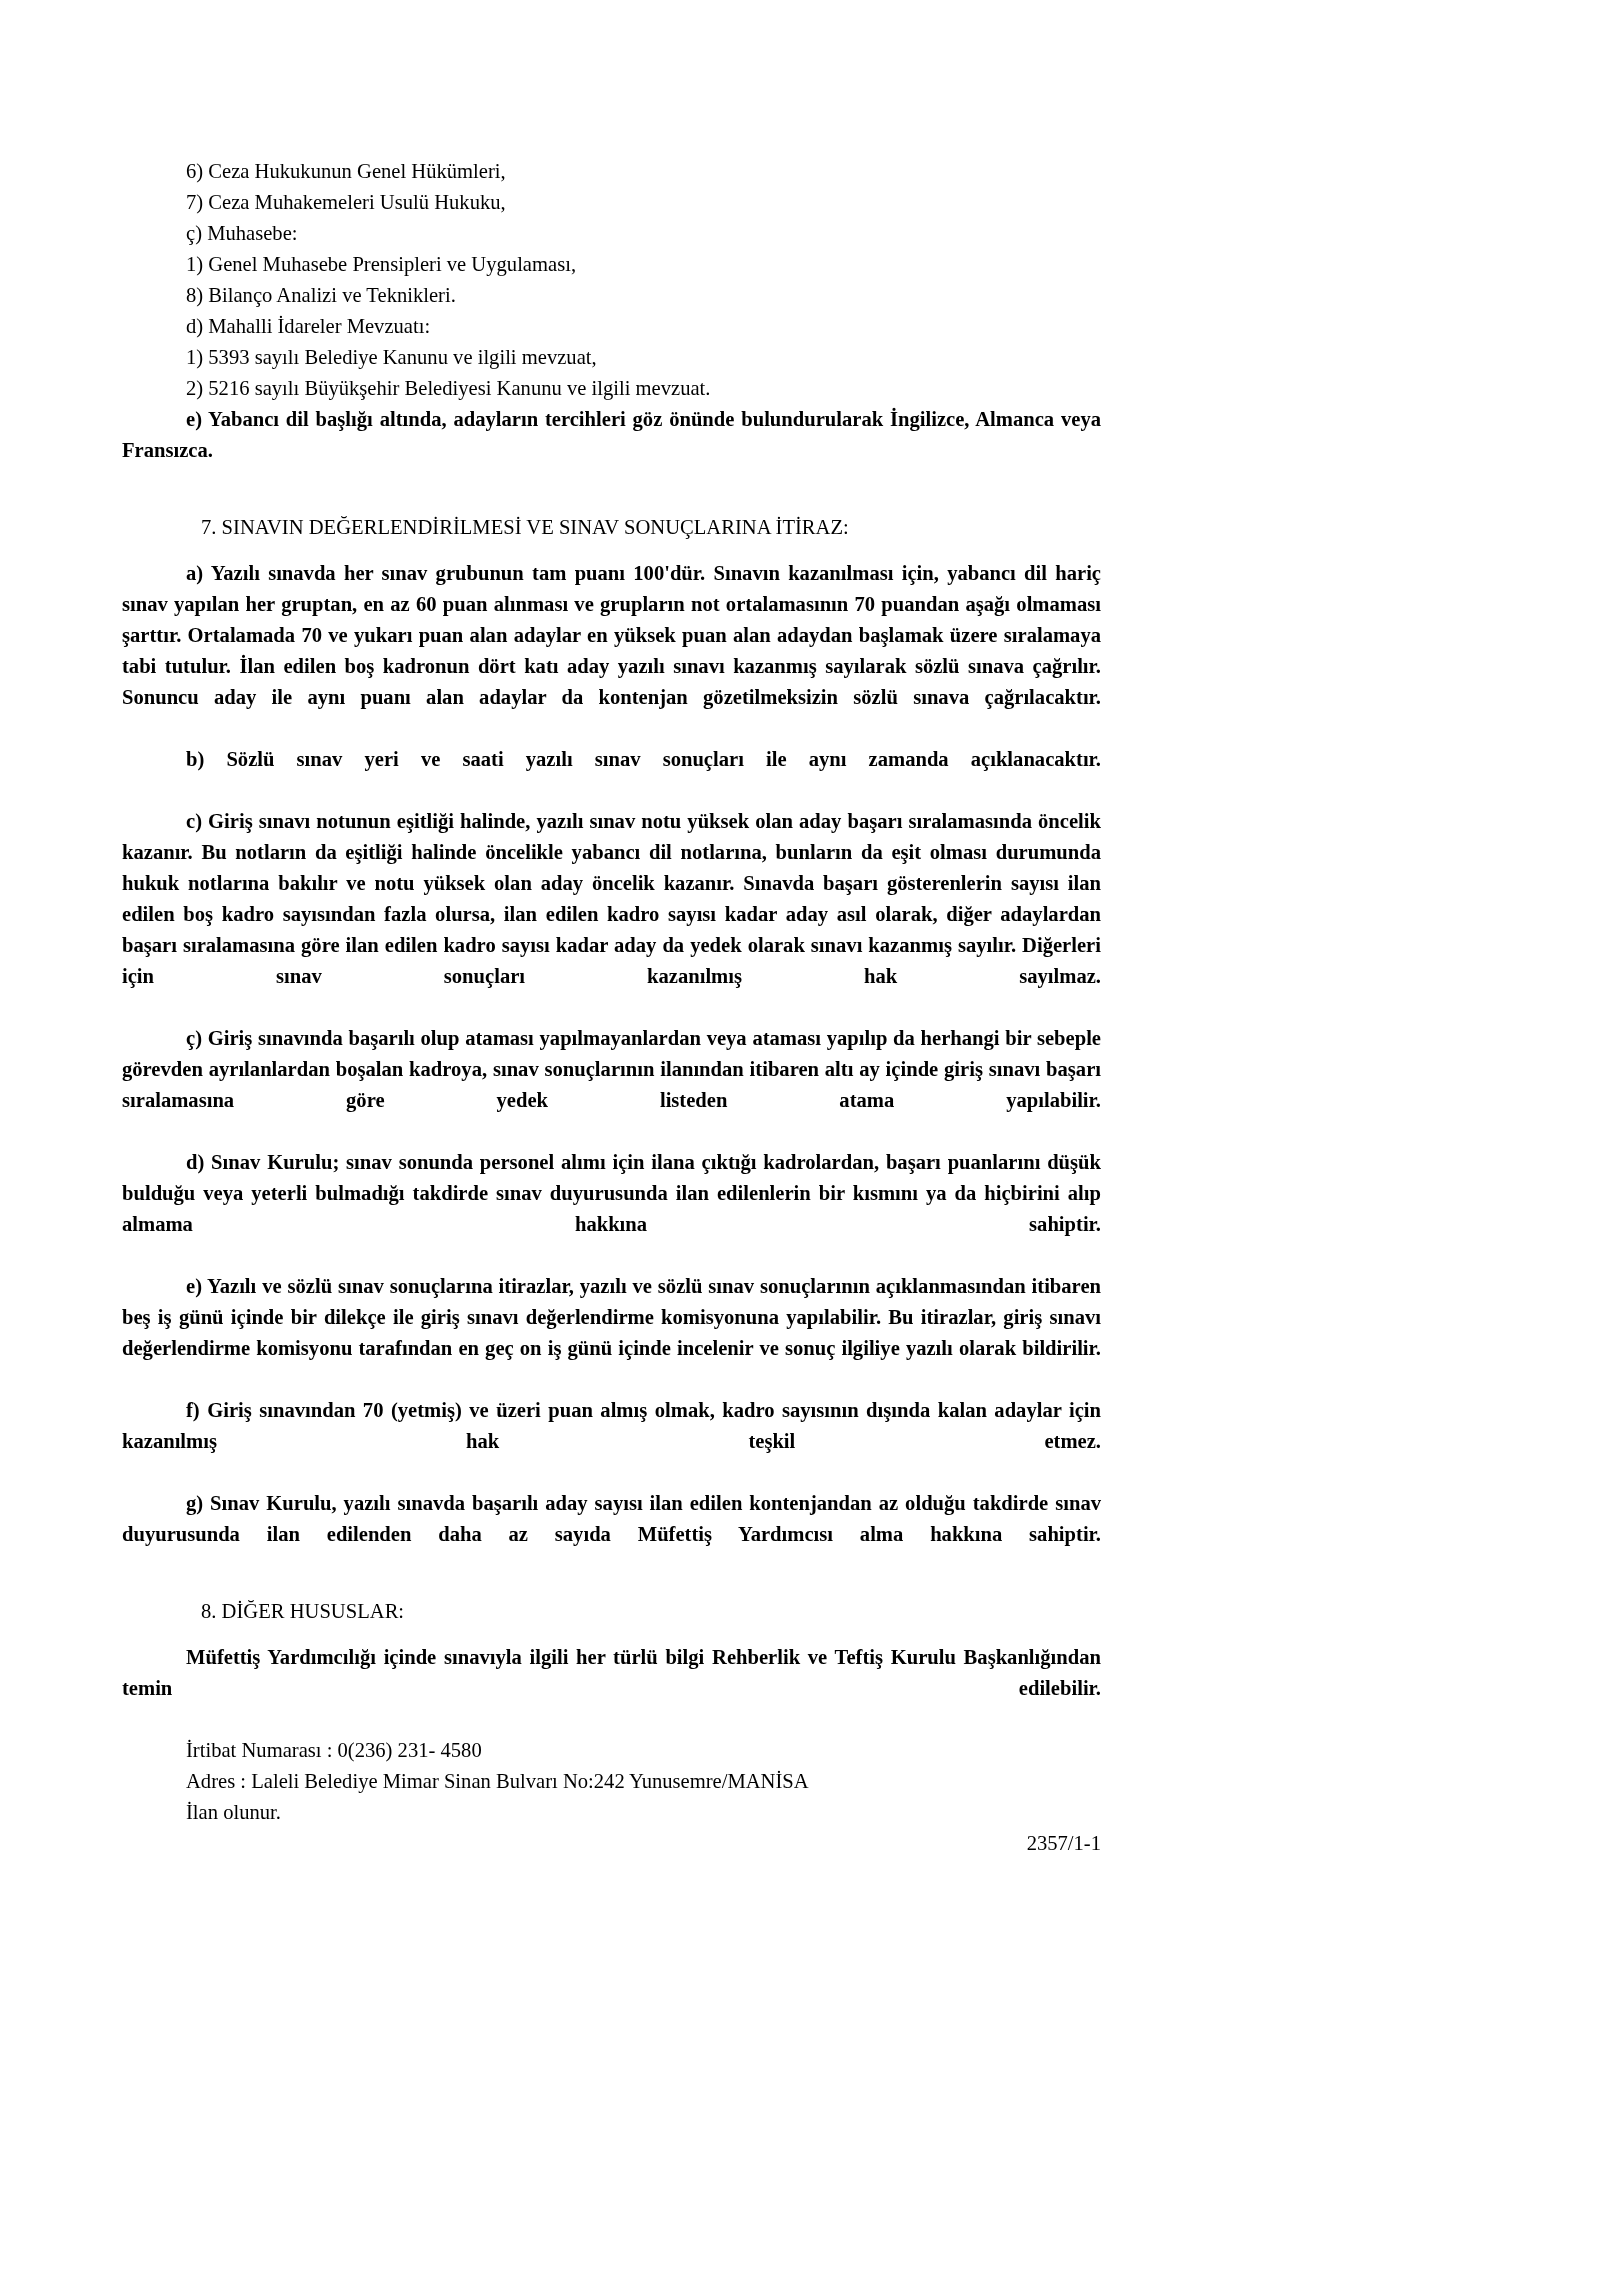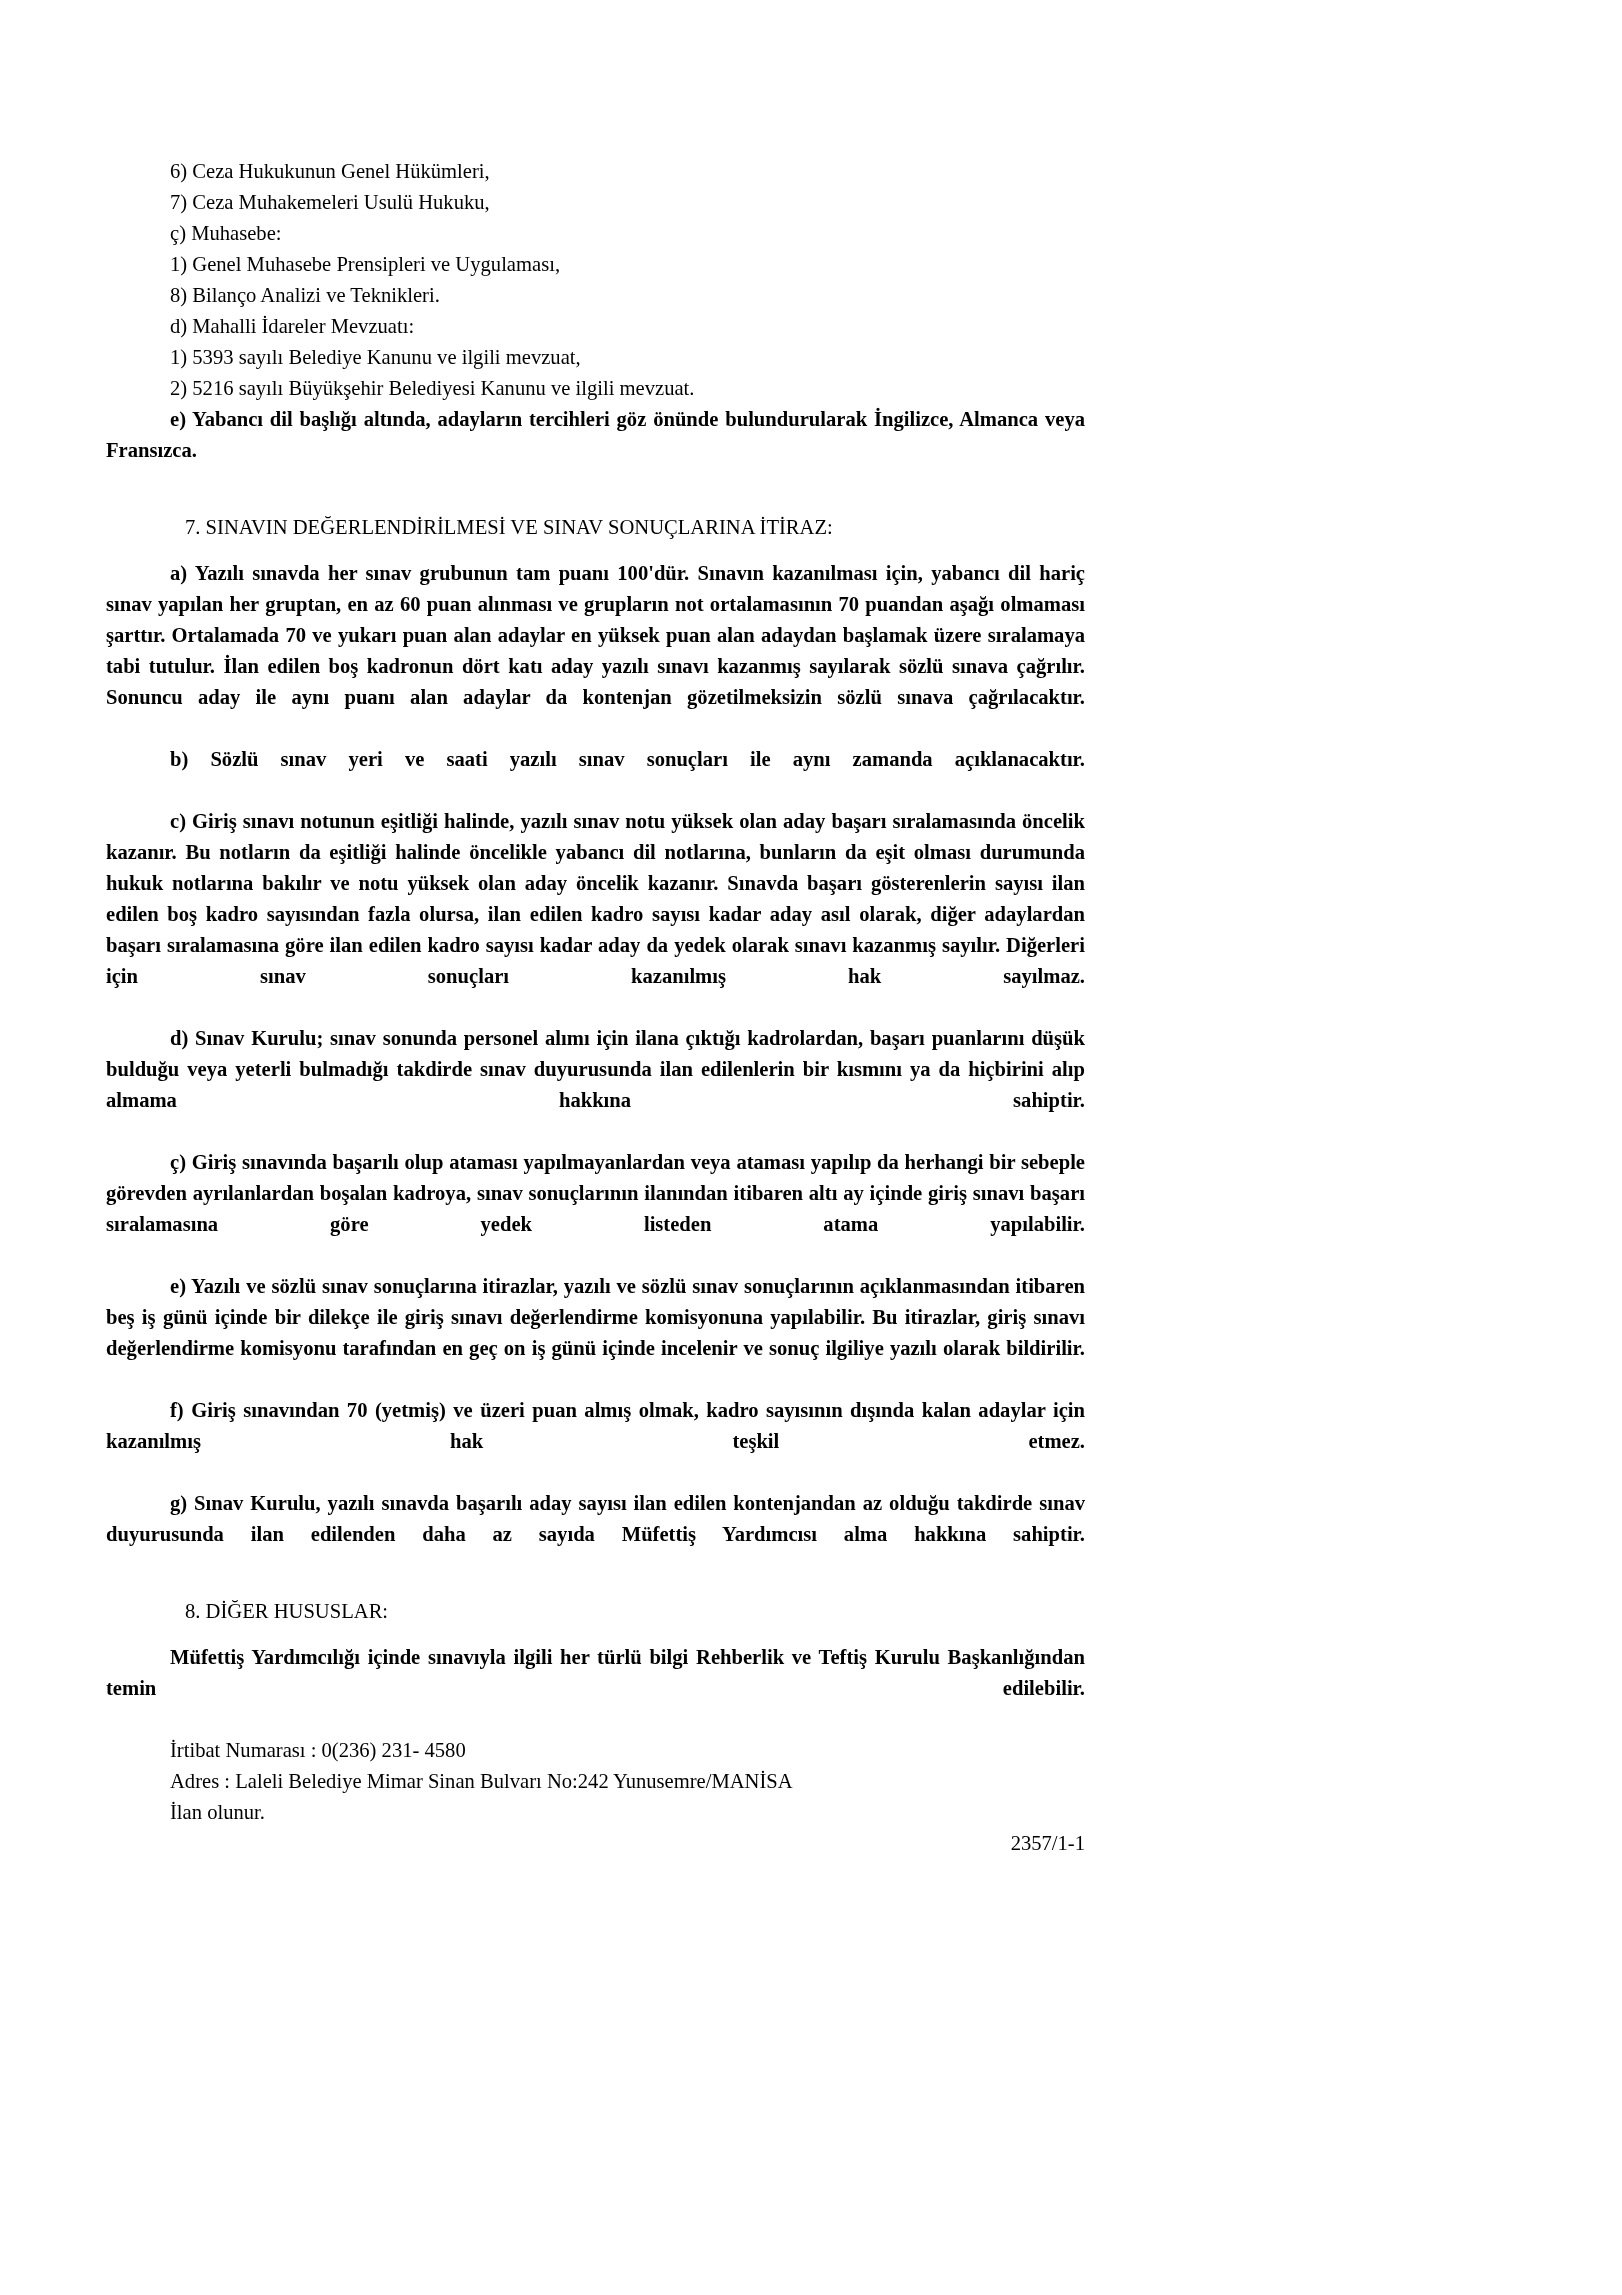--- a/index.html
+++ b/index.html
@@ -14,21 +14,21 @@
     font-family: "Liberation Serif", "DejaVu Serif", serif;
     color: #000000;
     -webkit-font-smoothing: antialiased;
   }
 
   #page {
     position: relative;
     width: 1623px;
     height: 1650px;
     box-sizing: border-box;
-    padding: 156px 0 0 0;
+    padding: 156px 0 0 16px;
   }
 
   .content {
     position: relative;
     margin-left: 106px;
     width: 979px;        
     font-size: 20.6px;
     line-height: 31px;
   }
 
@@ -93,22 +93,22 @@
     <p class="line">1) 5393 sayılı Belediye Kanunu ve ilgili mevzuat,</p>
     <p class="line">2) 5216 sayılı Büyükşehir Belediyesi Kanunu ve ilgili mevzuat.</p>
 
     <p class="para">e) Yabancı dil başlığı altında, adayların tercihleri göz önünde bulundurularak İngilizce, Almanca veya Fransızca.</p>
 
     <p class="heading">7. SINAVIN DEĞERLENDİRİLMESİ VE SINAV SONUÇLARINA İTİRAZ:</p>
 
     <p class="para">a) Yazılı sınavda her sınav grubunun tam puanı 100'dür. Sınavın kazanılması için, yabancı dil hariç sınav yapılan her gruptan, en az 60 puan alınması ve grupların not ortalamasının 70 puandan aşağı olmaması şarttır. Ortalamada 70 ve yukarı puan alan adaylar en yüksek puan alan adaydan başlamak üzere sıralamaya tabi tutulur. İlan edilen boş kadronun dört katı aday yazılı sınavı kazanmış sayılarak sözlü sınava çağrılır. Sonuncu aday ile aynı puanı alan adaylar da kontenjan gözetilmeksizin sözlü sınava çağrılacaktır.</p>
     <p class="para">b) Sözlü sınav yeri ve saati yazılı sınav sonuçları ile aynı zamanda açıklanacaktır.</p>
     <p class="para">c) Giriş sınavı notunun eşitliği halinde, yazılı sınav notu yüksek olan aday başarı sıralamasında öncelik kazanır. Bu notların da eşitliği halinde öncelikle yabancı dil notlarına, bunların da eşit olması durumunda hukuk notlarına bakılır ve notu yüksek olan aday öncelik kazanır. Sınavda başarı gösterenlerin sayısı ilan edilen boş kadro sayısından fazla olursa, ilan edilen kadro sayısı kadar aday asıl olarak, diğer adaylardan başarı sıralamasına göre ilan edilen kadro sayısı kadar aday da yedek olarak sınavı kazanmış sayılır. Diğerleri için sınav sonuçları kazanılmış hak sayılmaz.</p>
+    <p class="para">ç) Giriş sınavında başarılı olup ataması yapılmayanlardan veya ataması yapılıp da herhangi bir sebeple görevden ayrılanlardan boşalan kadroya, sınav sonuçlarının ilanından itibaren altı ay içinde giriş sınavı başarı sıralamasına göre yedek listeden atama yapılabilir.</p>
     <p class="para">d) Sınav Kurulu; sınav sonunda personel alımı için ilana çıktığı kadrolardan, başarı puanlarını düşük bulduğu veya yeterli bulmadığı takdirde sınav duyurusunda ilan edilenlerin bir kısmını ya da hiçbirini alıp almama hakkına sahiptir.</p>
-    <p class="para">ç) Giriş sınavında başarılı olup ataması yapılmayanlardan veya ataması yapılıp da herhangi bir sebeple görevden ayrılanlardan boşalan kadroya, sınav sonuçlarının ilanından itibaren altı ay içinde giriş sınavı başarı sıralamasına göre yedek listeden atama yapılabilir.</p>
     <p class="para">e) Yazılı ve sözlü sınav sonuçlarına itirazlar, yazılı ve sözlü sınav sonuçlarının açıklanmasından itibaren beş iş günü içinde bir dilekçe ile giriş sınavı değerlendirme komisyonuna yapılabilir. Bu itirazlar, giriş sınavı değerlendirme komisyonu tarafından en geç on iş günü içinde incelenir ve sonuç ilgiliye yazılı olarak bildirilir.</p>
     <p class="para">f) Giriş sınavından 70 (yetmiş) ve üzeri puan almış olmak, kadro sayısının dışında kalan adaylar için kazanılmış hak teşkil etmez.</p>
     <p class="para">g) Sınav Kurulu, yazılı sınavda başarılı aday sayısı ilan edilen kontenjandan az olduğu takdirde sınav duyurusunda ilan edilenden daha az sayıda Müfettiş Yardımcısı alma hakkına sahiptir.</p>
 
     <p class="heading">8. DİĞER HUSUSLAR:</p>
     <p class="para">Müfettiş Yardımcılığı içinde sınavıyla ilgili her türlü bilgi Rehberlik ve Teftiş Kurulu Başkanlığından temin edilebilir.</p>
 
     <p class="line">İrtibat Numarası : 0(236) 231- 4580</p>
     <p class="line">Adres : Laleli Belediye Mimar Sinan Bulvarı No:242 Yunusemre/MANİSA</p>
     <p class="line">İlan olunur.</p>

